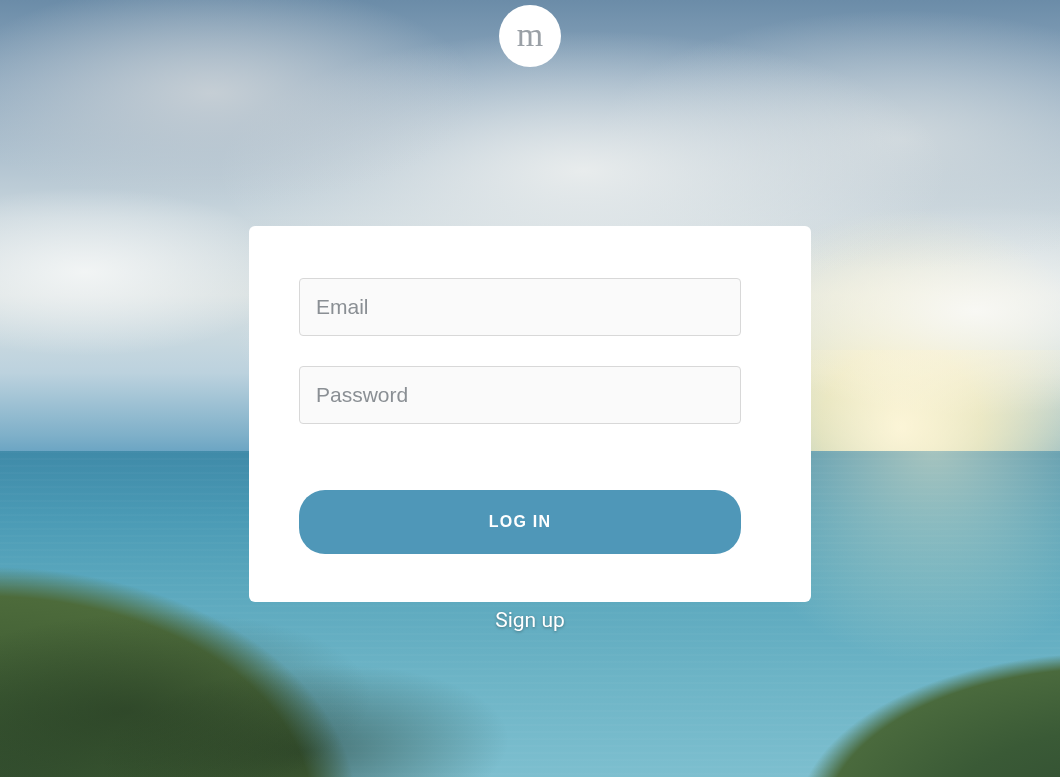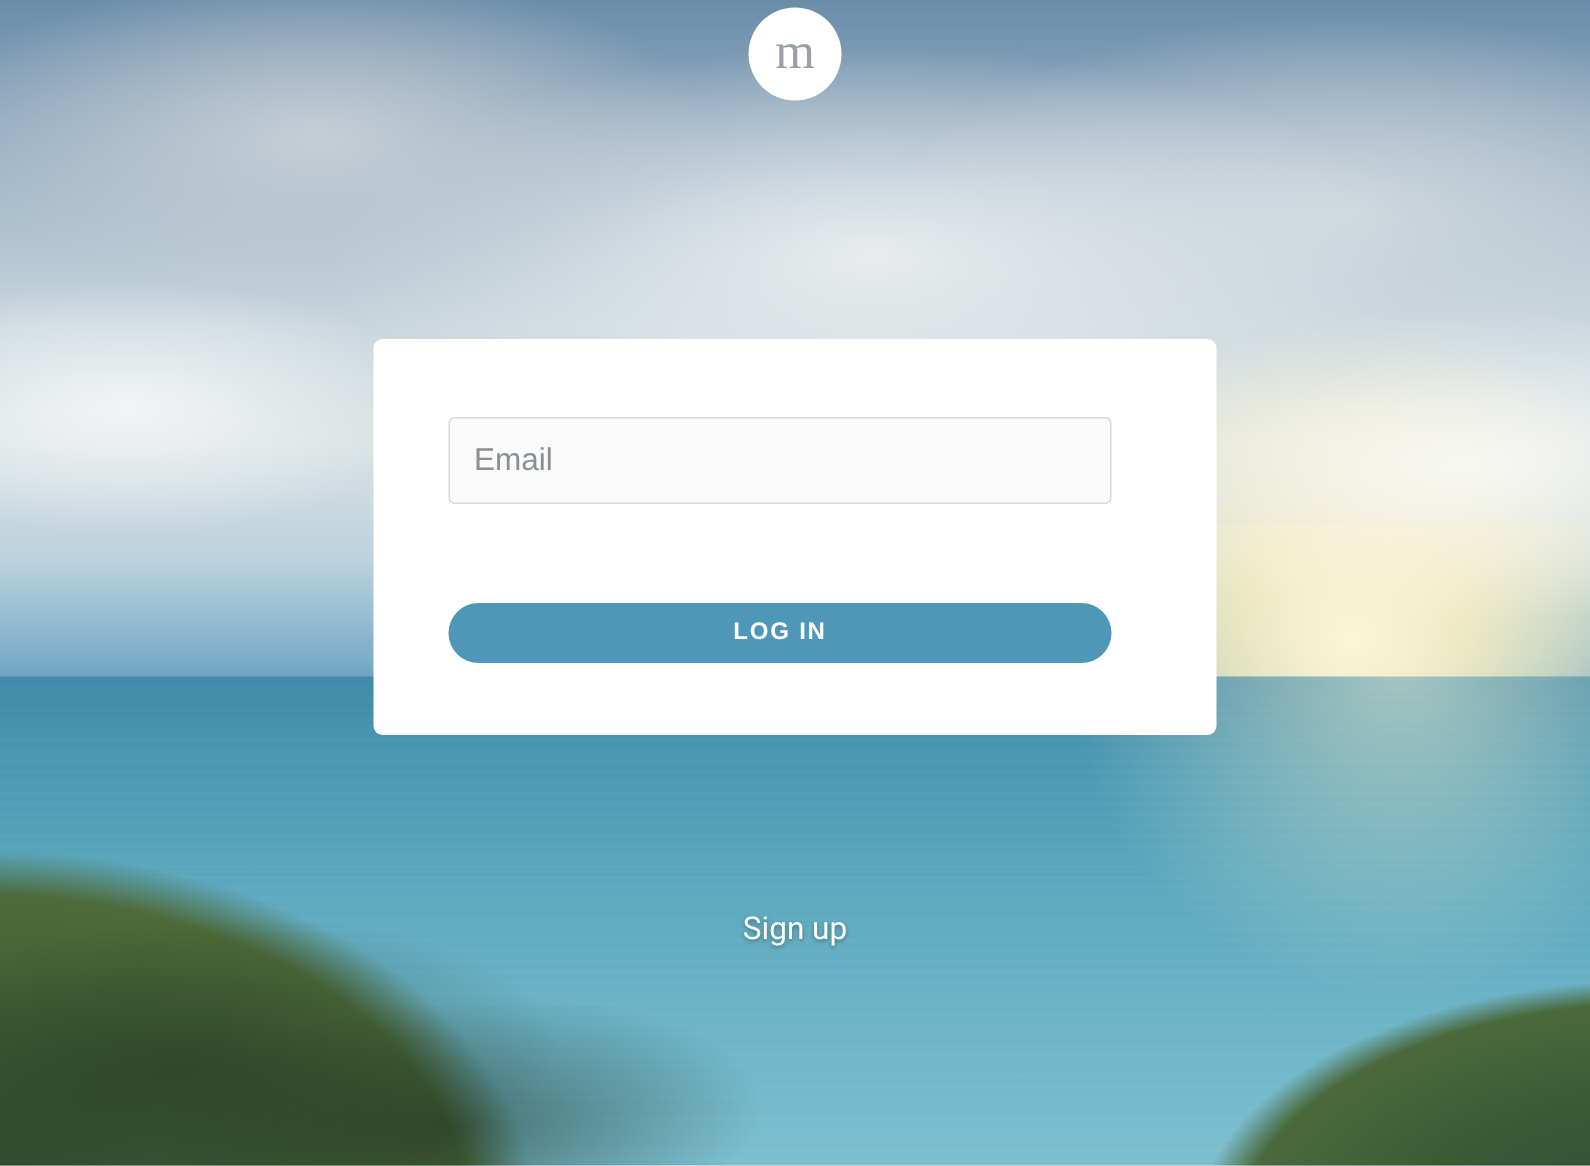--- a/index.html
+++ b/index.html
@@ -142,21 +142,21 @@
     }
     .field::placeholder {
       color: #8a8f94;
     }
     .field + .field {
       margin-top: 30px;
     }
     .submit {
       margin-top: 66px;
       width: 100%;
-      height: 40px;
+      height: 64px;
       border: none;
       border-radius: 26px;
       background: #4f97b8;
       color: #ffffff;
       font-size: 16px;
       font-weight: 700;
       letter-spacing: 1.2px;
       cursor: pointer;
     }
 
@@ -190,18 +190,19 @@
   <div class="land-left"></div>
   <div class="land-right"></div>
 </div>
 
 <div class="logo">
   <span class="logo-letter">m</span>
 </div>
 
 <form class="card">
   <input type="email" class="field" placeholder="Email" style="">
+  <input type="password" class="field" placeholder="Password" style="">
   <button type="button" class="submit">LOG IN</button>
 </form>
 
 <div class="links">
   <a>Sign up</a>
 </div>
 
 </body></html>

